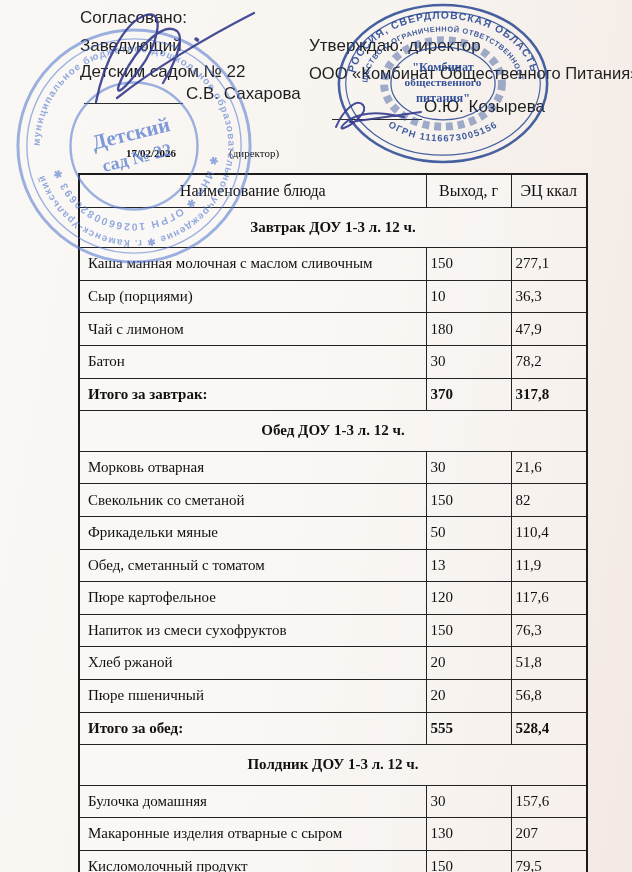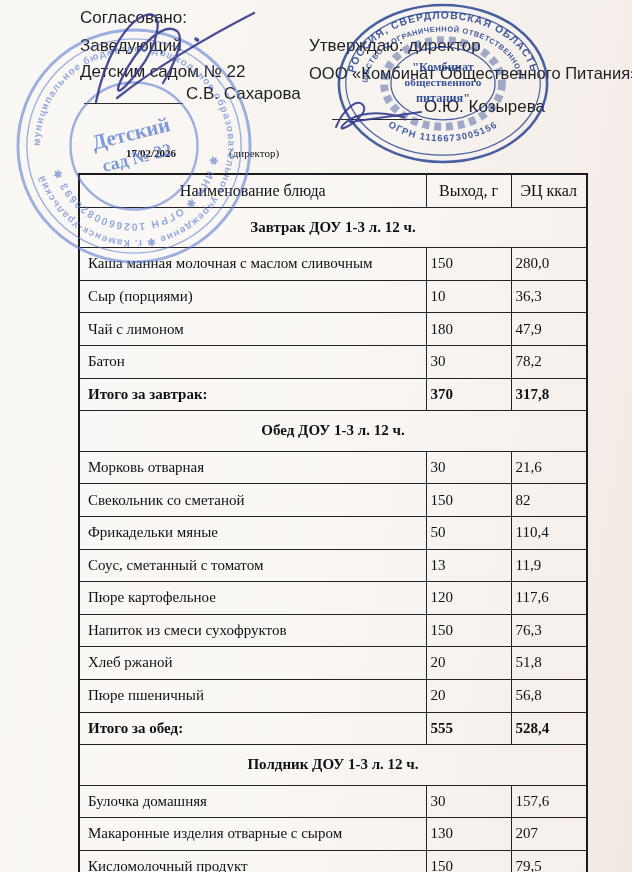--- a/index.html
+++ b/index.html
@@ -72,21 +72,21 @@
           <th>ЭЦ ккал</th>
         </tr>
       </thead>
     <tbody>
         <tr>
           <td colspan="3" class="section-cell">Завтрак ДОУ 1-3 л. 12 ч.</td>
         </tr>
         <tr>
           <td class="cell-name">Каша манная молочная с маслом сливочным</td>
           <td class="cell-num">150</td>
-          <td class="cell-num">280,0</td>
+          <td class="cell-num">277,1</td>
         </tr>
         <tr>
           <td class="cell-name">Сыр (порциями)</td>
           <td class="cell-num">10</td>
           <td class="cell-num">36,3</td>
         </tr>
         <tr>
           <td class="cell-name">Чай с лимоном</td>
           <td class="cell-num">180</td>
           <td class="cell-num">47,9</td>
@@ -113,21 +113,21 @@
           <td class="cell-name">Свекольник со сметаной</td>
           <td class="cell-num">150</td>
           <td class="cell-num">82</td>
         </tr>
         <tr>
           <td class="cell-name">Фрикадельки мяные</td>
           <td class="cell-num">50</td>
           <td class="cell-num">110,4</td>
         </tr>
         <tr>
-          <td class="cell-name">Соус, сметанный с томатом</td>
+          <td class="cell-name">Обед, сметанный с томатом</td>
           <td class="cell-num">13</td>
           <td class="cell-num">11,9</td>
         </tr>
         <tr>
           <td class="cell-name">Пюре картофельное</td>
           <td class="cell-num">120</td>
           <td class="cell-num">117,6</td>
         </tr>
         <tr>
           <td class="cell-name">Напиток из смеси сухофруктов</td>

